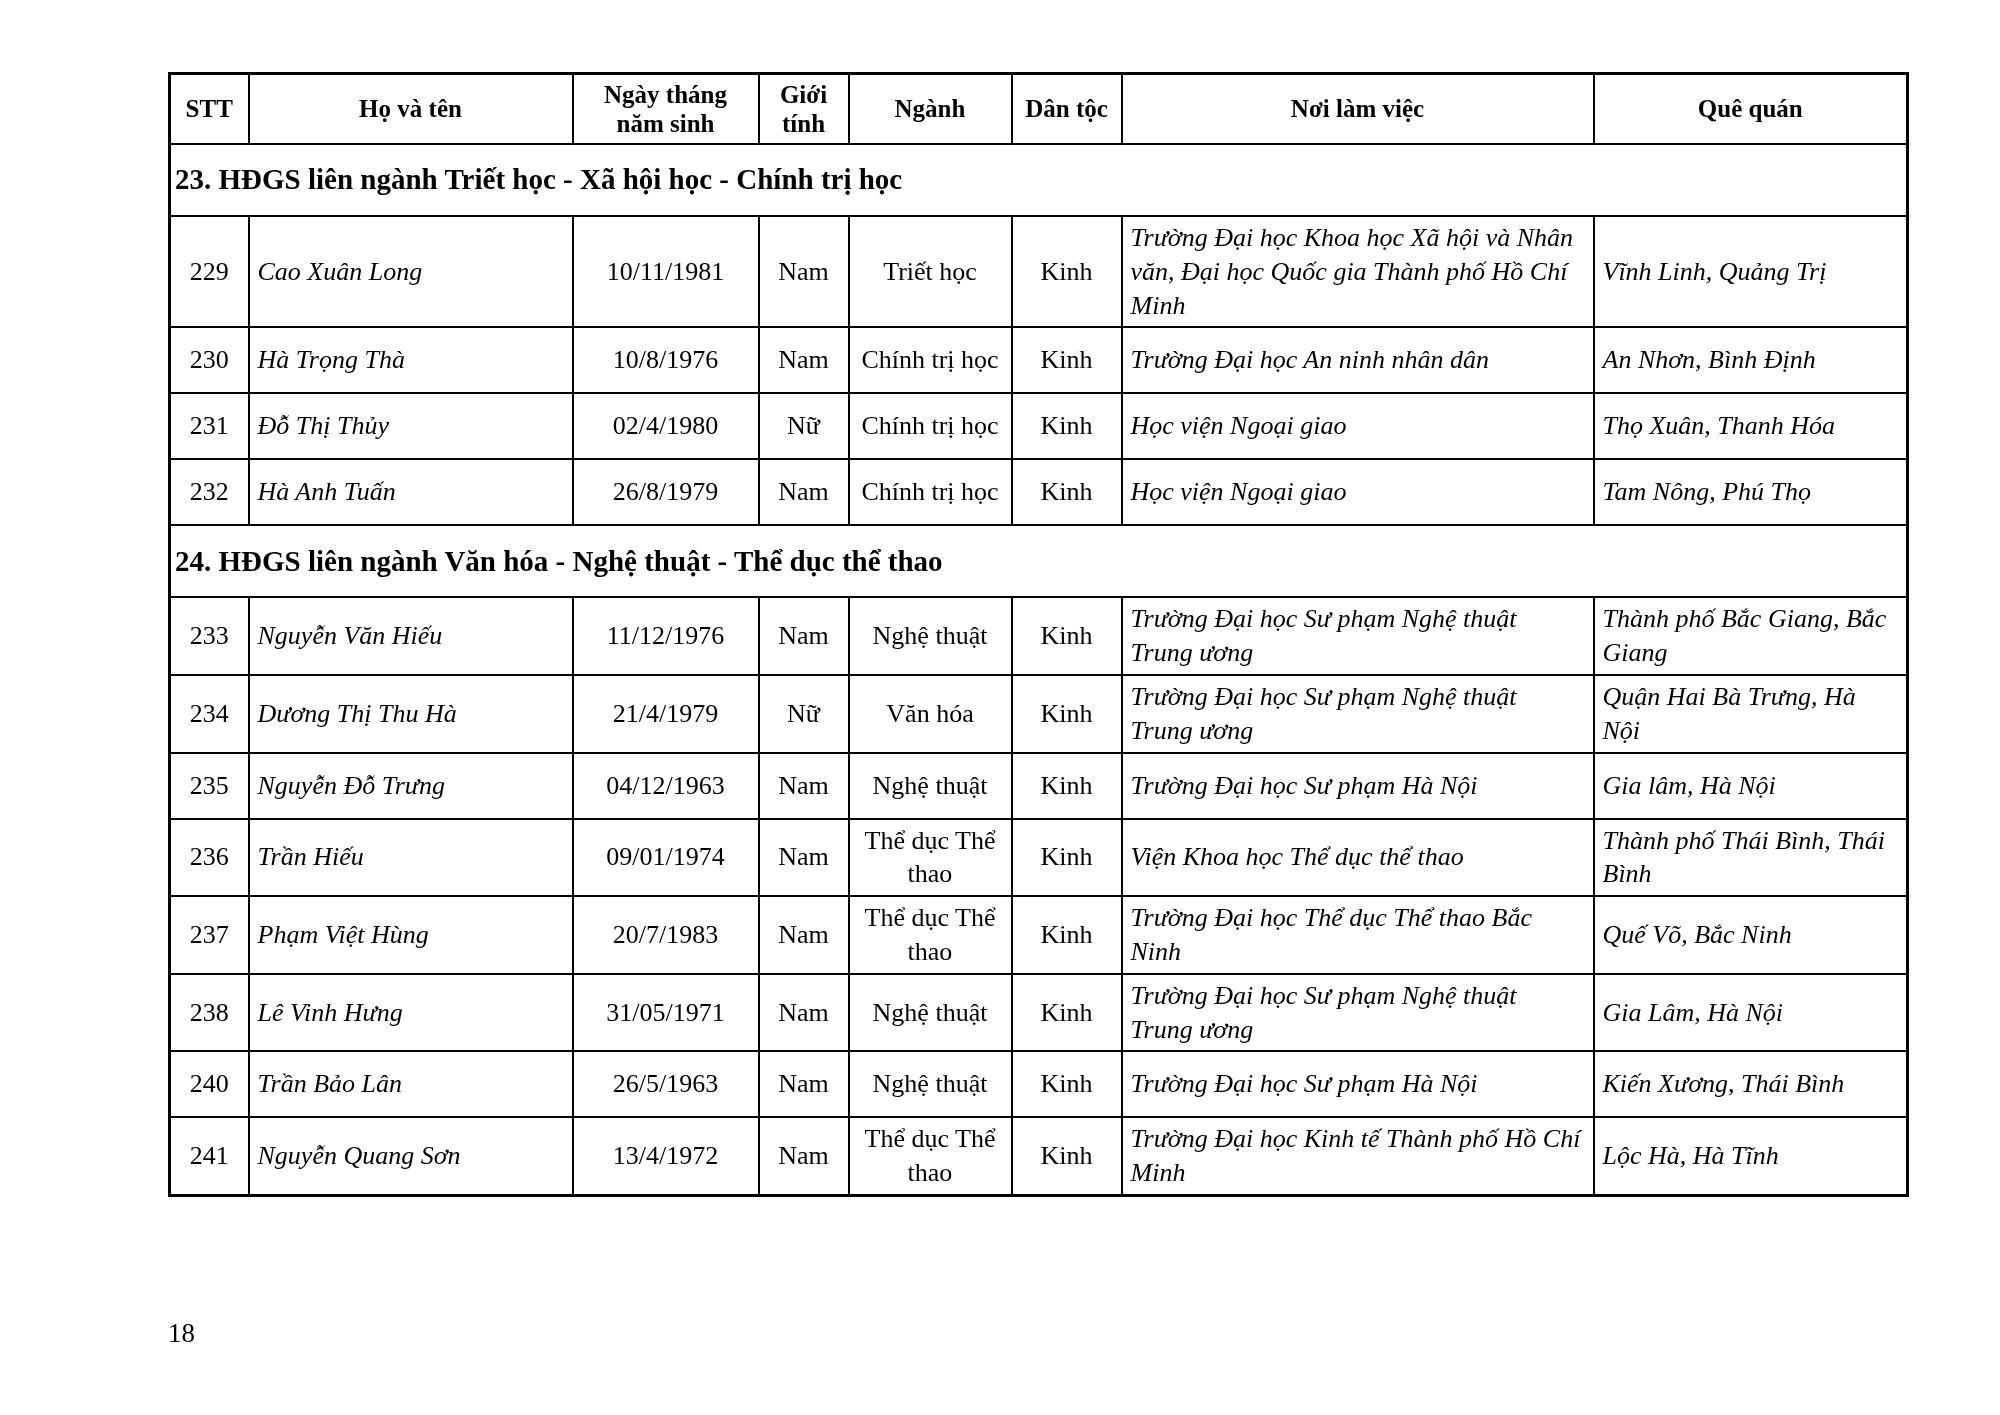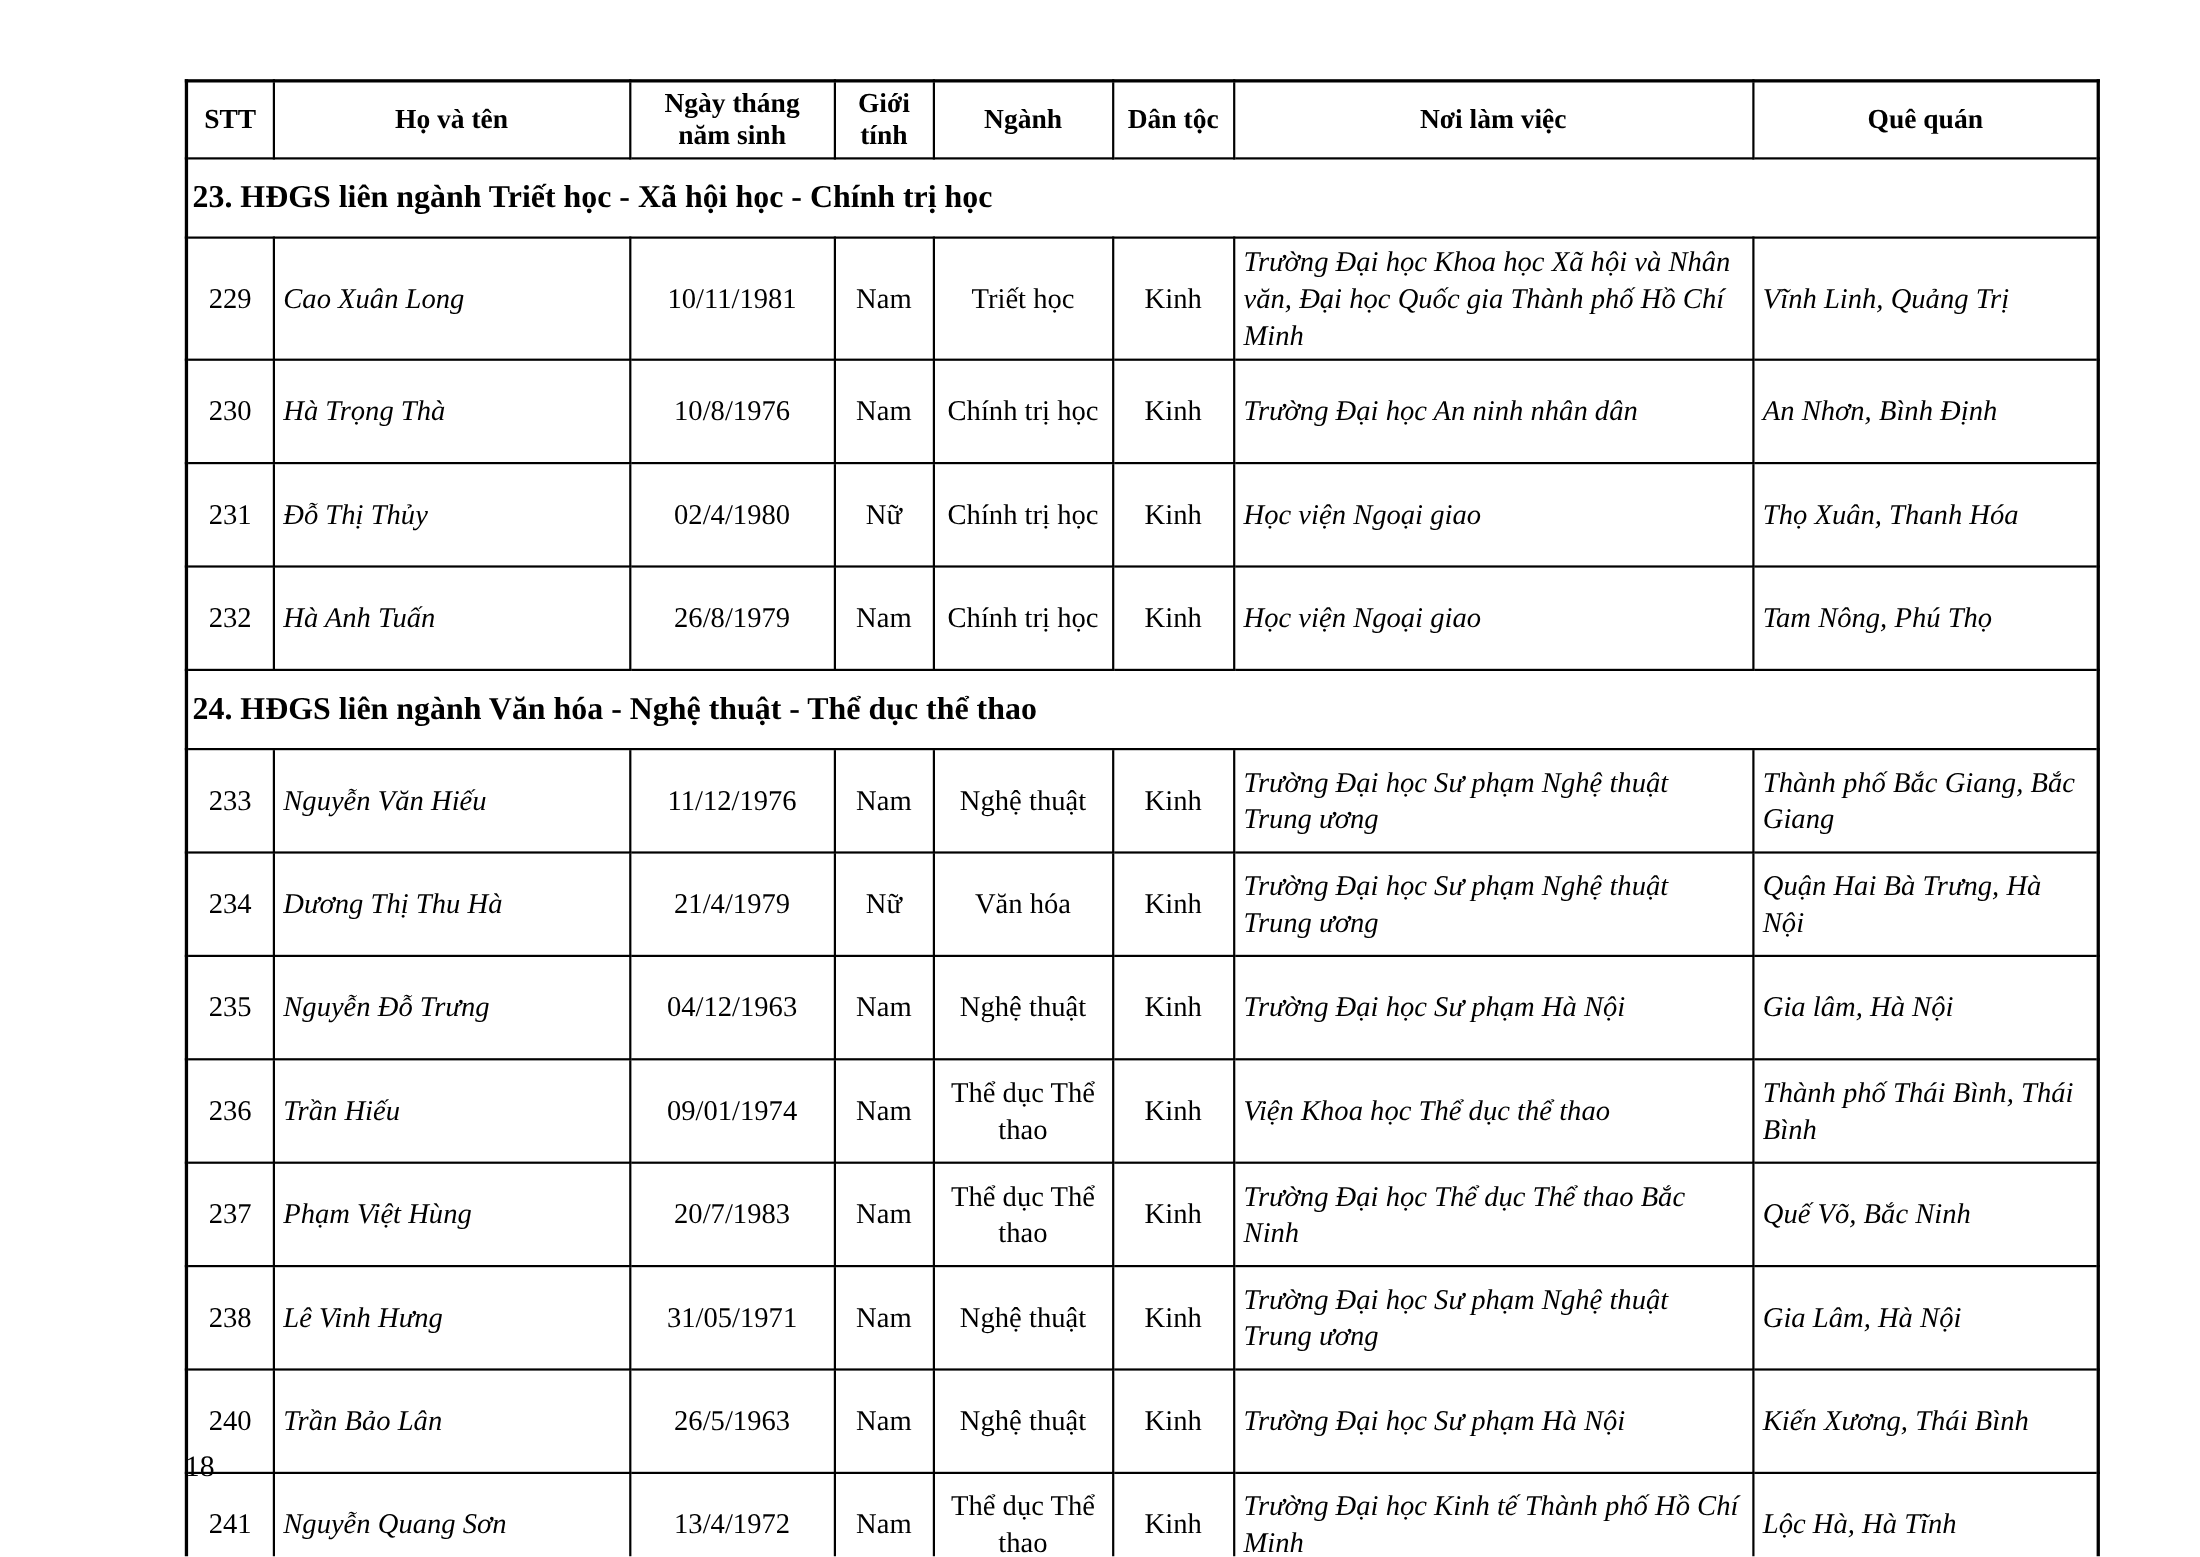--- a/index.html
+++ b/index.html
@@ -33,21 +33,21 @@
     line-height: 1.18;
     text-align: center;
     height: 64px;
     padding: 2px 6px;
   }
   .roster td {
     font-size: 26px;
     line-height: 1.3;
     padding: 4px 8px;
   }
-  .roster tr.data-row { height: 94px; }
+  .roster tr.data-row { height: 66px; }
   .roster tr.section-row { height: 72px; }
   .roster tr.section-row td {
     font-weight: bold;
     font-size: 29px;
     text-align: left;
     padding: 4px 4px;
   }
   .c-center { text-align: center; }
   .c-left   { text-align: left; font-style: italic; }
   .page-number {

